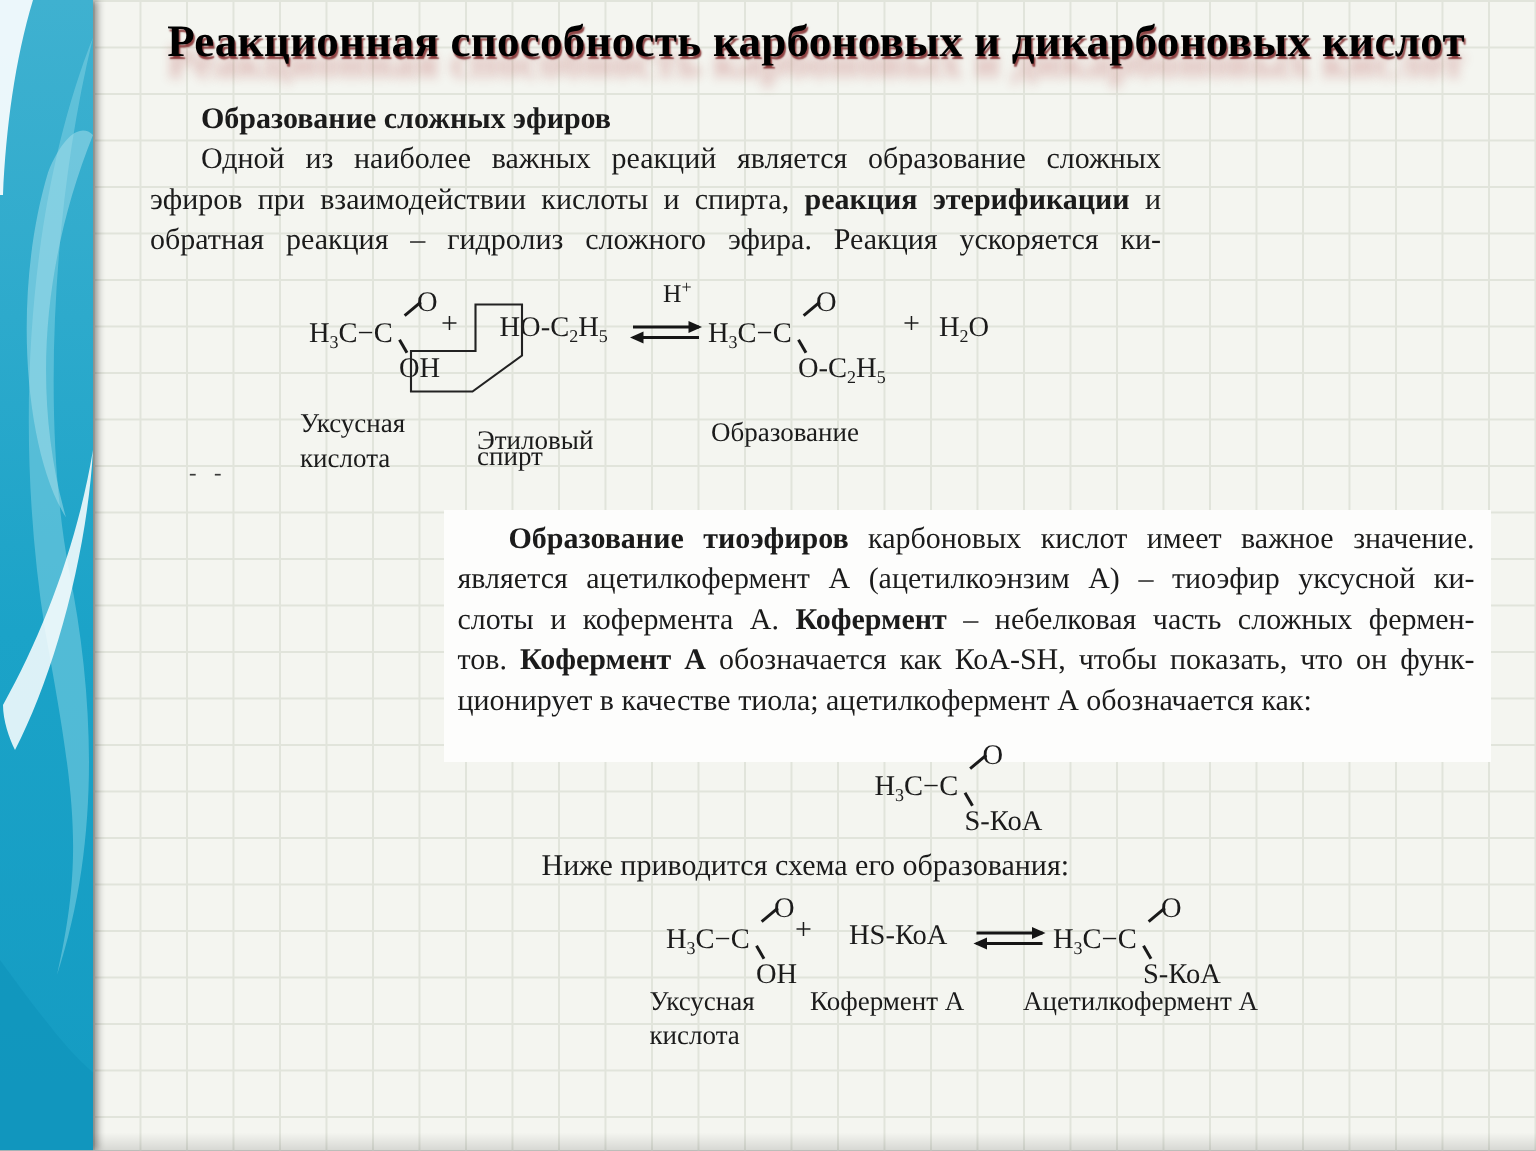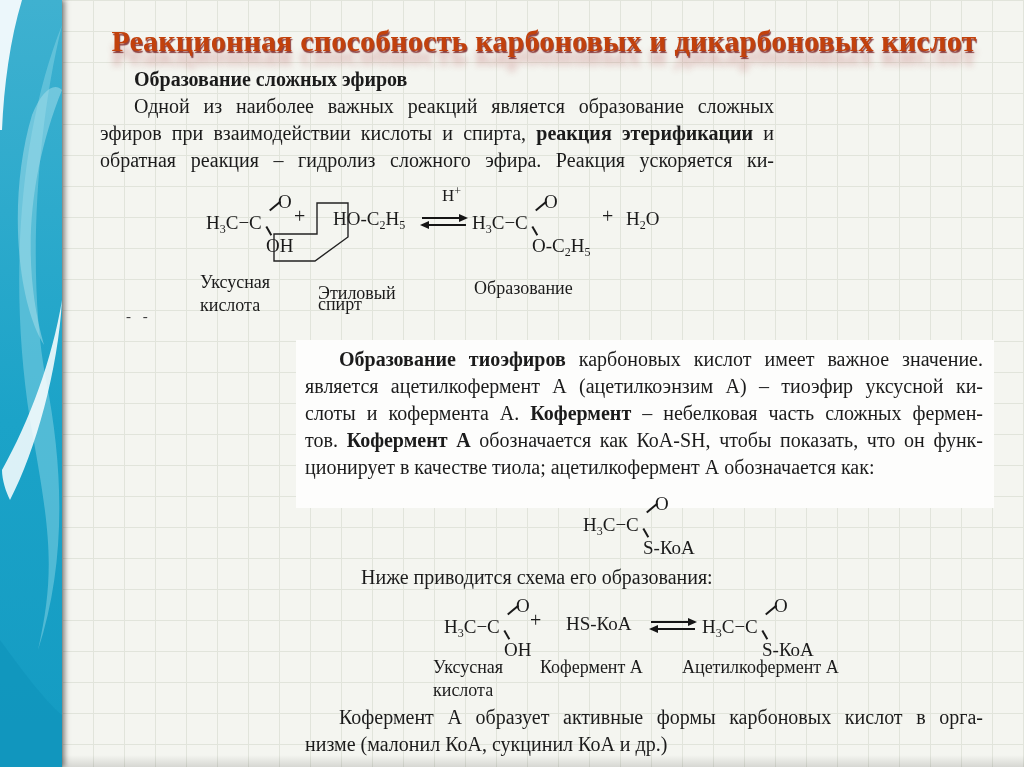--- a/index.html
+++ b/index.html
@@ -11,22 +11,22 @@
          background-color:#f4f5f0;
          background-image:linear-gradient(#e1e4db 1px,transparent 1px),
                           linear-gradient(90deg,#e1e4db 1px,transparent 1px);
          background-size:31px 31px;}
   .bottom-shade{position:absolute;left:62px;right:0;bottom:0;height:12px;
          background:linear-gradient(rgba(0,0,0,0),rgba(0,0,0,0.12));}
   
   .sidebar{position:absolute;left:0;top:0;width:62px;height:767px;
          box-shadow:3px 0 5px rgba(30,30,30,.5);}
   
-  .title{position:absolute;left:72px;top:24px;width:944px;text-align:center;
-         font-size:30px;font-weight:bold;color:#c2410c;letter-spacing:.2px;
+  .title{position:absolute;left:72px;top:11px;width:944px;text-align:center;
+         font-size:30px;font-weight:bold;color:#000000;letter-spacing:.2px;
          text-shadow:1px 2px 1px rgba(110,10,12,.75),0 14px 7px rgba(165,40,40,.30);}
   
   .para{position:absolute;font-size:20px;line-height:27px;}
   .tline{text-align:justify;text-align-last:justify;white-space:normal;}
   .tline.tl-left{text-align-last:left;}
   .tline.tl-ind{text-indent:34px;}
   .b{font-weight:bold;}
   
   .chem{font-size:19px;}
   sub{font-size:12px;position:relative;top:4px;vertical-align:baseline;line-height:0;}
@@ -181,19 +181,15 @@
       <i class="a-sb"></i>
       <span class="a-sub">S-КоА</span>
     </div>
   </div>
 
   <span class="lbl" style="left:433px;top:657px;">Уксусная</span>
   <span class="lbl" style="left:433px;top:680px;">кислота</span>
   <span class="lbl" style="left:540px;top:657px;">Кофермент А</span>
   <span class="lbl" style="left:682px;top:657px;">Ацетилкофермент А</span>
 
-  <div class="para" style="left:305px;top:704px;width:678px;">
-      <div class="tline tl-ind"><span>Кофермент А образует активные формы карбоновых кислот в орга-</span></div>
-      <div class="tline tl-left"><span>низме (малонил КоА, сукцинил КоА и др.)</span></div>
-    </div>
 
   <div class="bottom-shade"></div>
 </div>
 
 </body></html>

